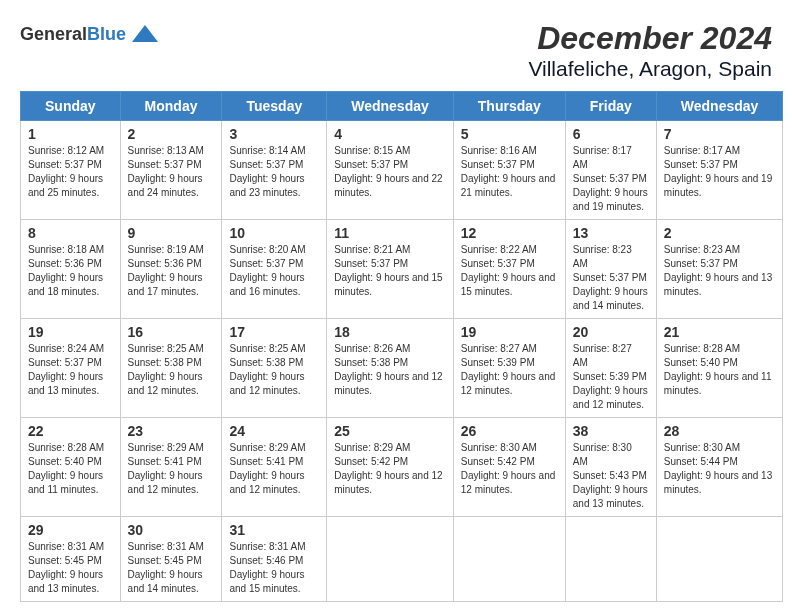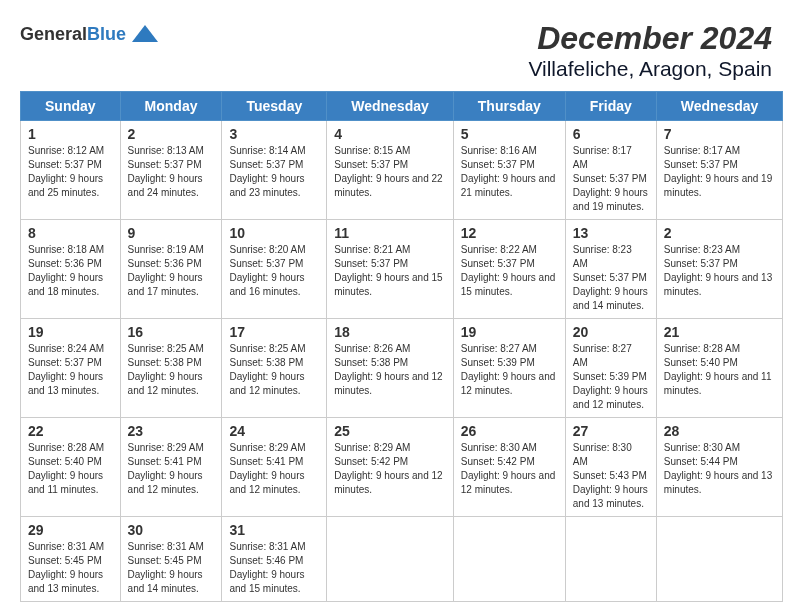--- a/index.html
+++ b/index.html
@@ -233,21 +233,21 @@
         </td>
         <td>
           <span class="day-num">25</span>
           <div class="day-info">Sunrise: 8:29 AM<br>Sunset: 5:42 PM<br>Daylight: 9 hours and 12 minutes.</div>
         </td>
         <td>
           <span class="day-num">26</span>
           <div class="day-info">Sunrise: 8:30 AM<br>Sunset: 5:42 PM<br>Daylight: 9 hours and 12 minutes.</div>
         </td>
         <td>
-          <span class="day-num">27</span>
+          <span class="day-num">38</span>
           <div class="day-info">Sunrise: 8:30 AM<br>Sunset: 5:43 PM<br>Daylight: 9 hours and 13 minutes.</div>
         </td>
         <td>
           <span class="day-num">28</span>
           <div class="day-info">Sunrise: 8:30 AM<br>Sunset: 5:44 PM<br>Daylight: 9 hours and 13 minutes.</div>
         </td>
       </tr>
       <tr class="last-row">
         <td>
           <span class="day-num">29</span>

